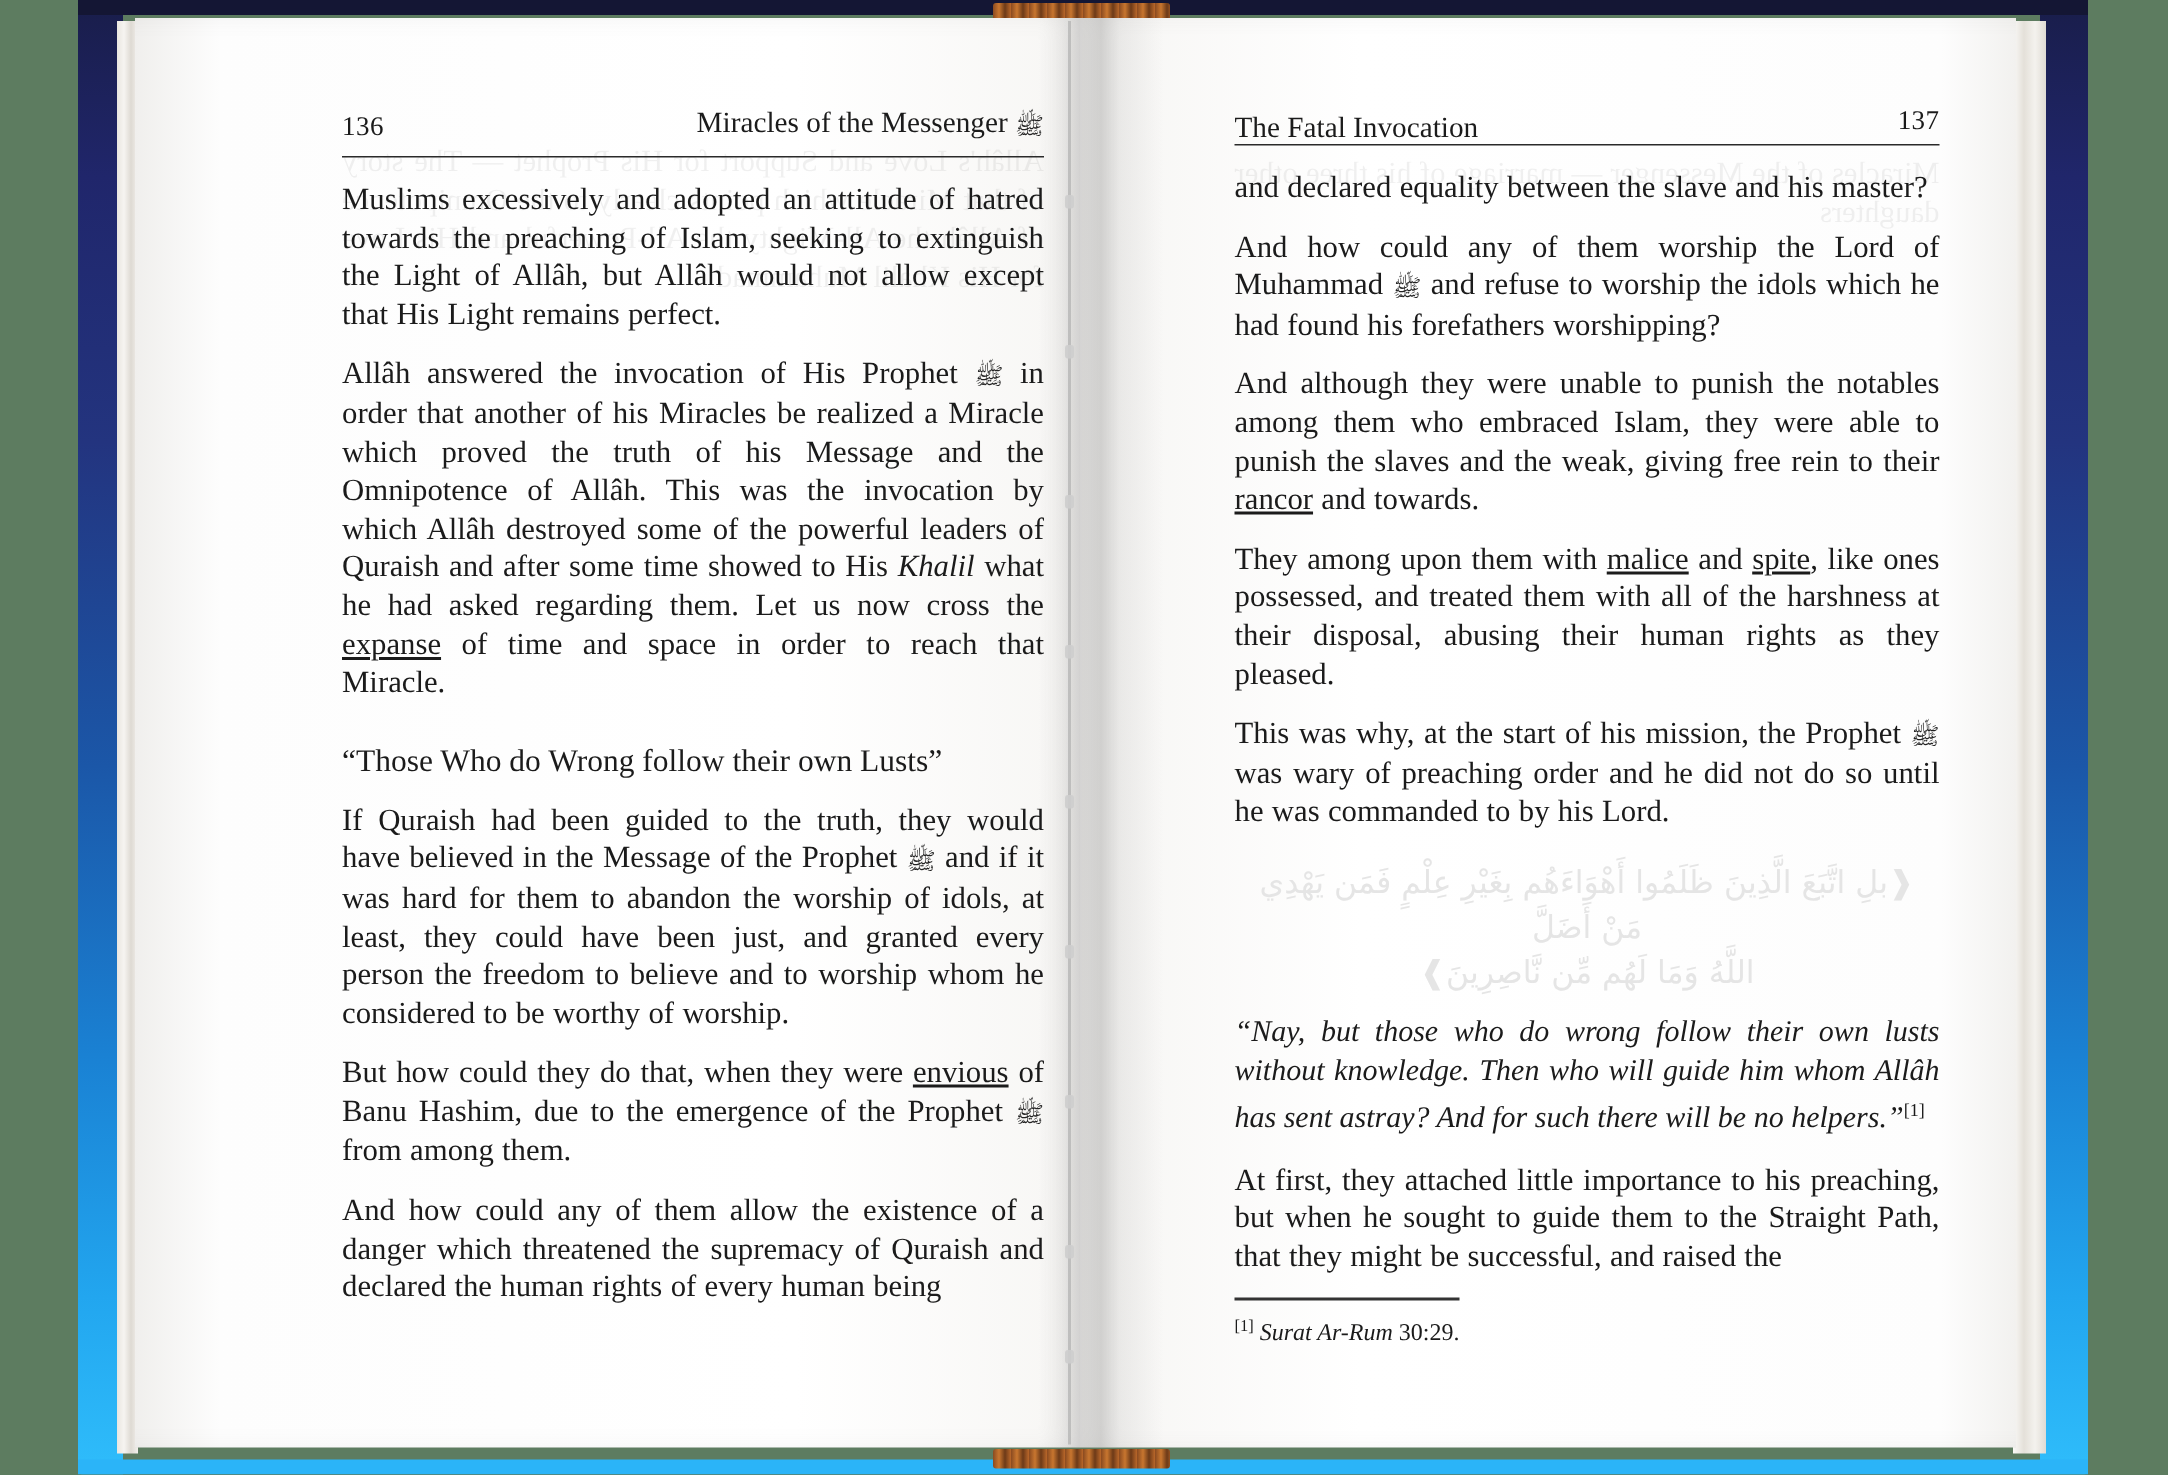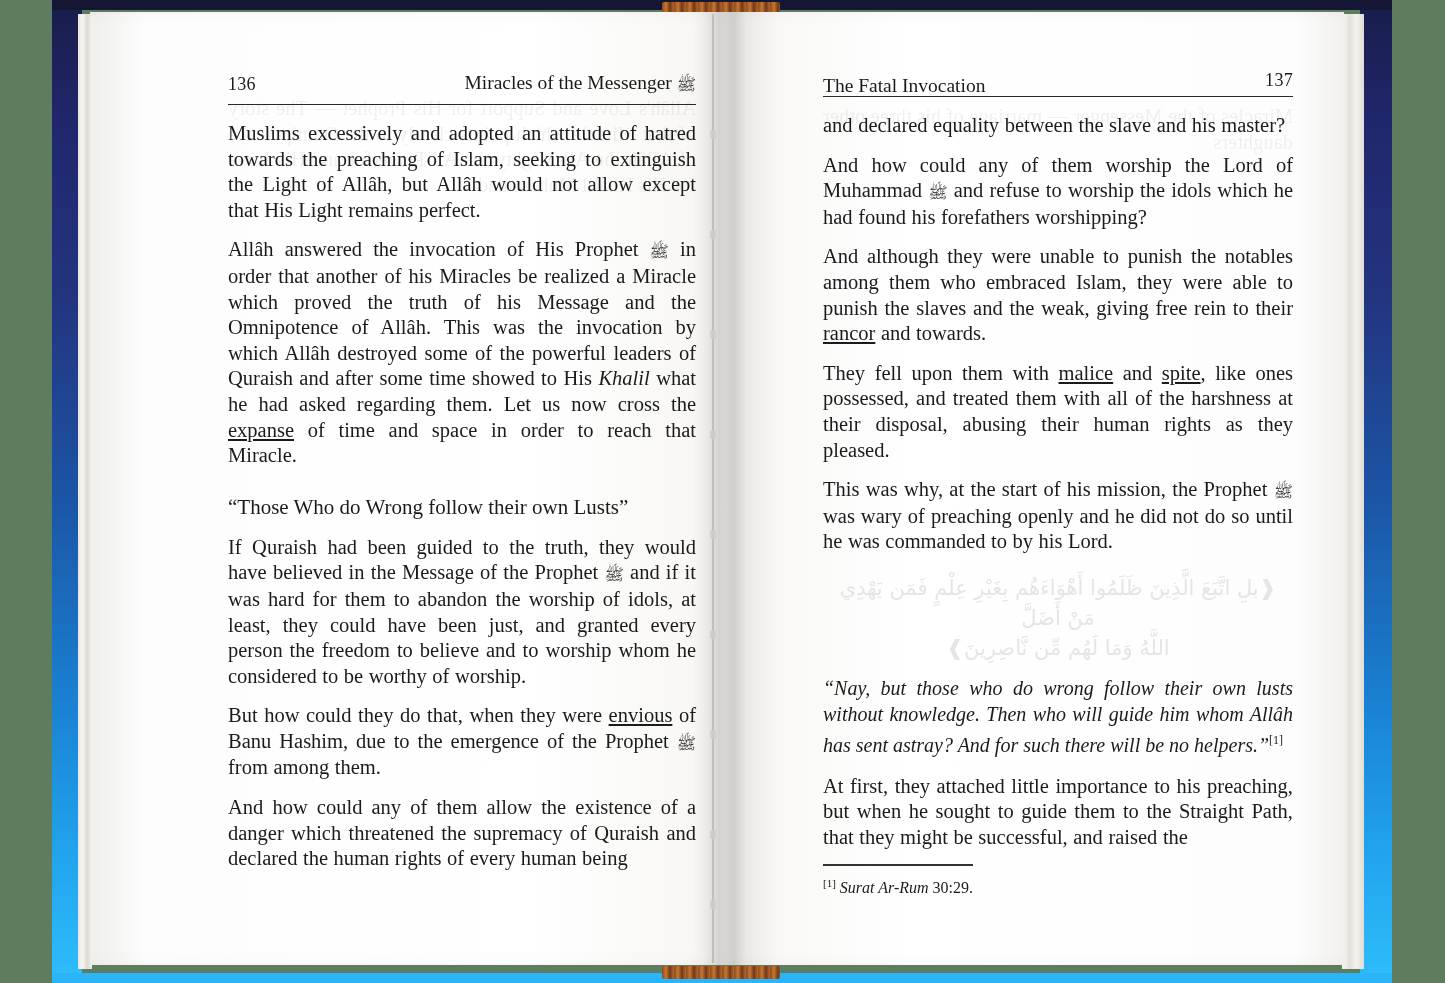--- a/index.html
+++ b/index.html
@@ -292,22 +292,22 @@
     <div class="page-text page-right-text">
 
       <div class="running-head rh-right">
         <span class="rh-title">The Fatal Invocation</span>
         <span class="rh-folio">137</span>
       </div>
 
       <p class="body" id="R-r1"><span>and declared equality between the slave and his master?</span></p>
       <p class="body" id="R-r2"><span>And how could any of them worship the Lord of Muhammad </span><span class="salla">ﷺ</span><span> and refuse to worship the idols which he had found his forefathers worshipping?</span></p>
       <p class="body" id="R-r3"><span>And although they were unable to punish the notables among them who embraced Islam, they were able to punish the slaves and the weak, giving free rein to their </span><u class="ulink">rancor</u><span> and towards.</span></p>
-      <p class="body" id="R-r4"><span>They fell upon them with </span><u class="ulink">malice</u><span> and </span><u class="ulink">spite</u><span>, like ones possessed, and treated them with all of the harshness at their disposal, abusing their human rights as they pleased.</span></p>
-      <p class="body" id="R-r5"><span>This was why, at the start of his mission, the Prophet </span><span class="salla">ﷺ</span><span> was wary of preaching openly and he did not do so until he was commanded to by his Lord.</span></p>
+      <p class="body" id="R-r4"><span>They among upon them with </span><u class="ulink">malice</u><span> and </span><u class="ulink">spite</u><span>, like ones possessed, and treated them with all of the harshness at their disposal, abusing their human rights as they pleased.</span></p>
+      <p class="body" id="R-r5"><span>This was why, at the start of his mission, the Prophet </span><span class="salla">ﷺ</span><span> was wary of preaching order and he did not do so until he was commanded to by his Lord.</span></p>
 
       <div class="arabic">
         <div><span>❰</span><span>بلِ اتَّبَعَ الَّذِينَ ظَلَمُوا أَهْوَاءَهُم بِغَيْرِ عِلْمٍ فَمَن يَهْدِي مَنْ أَضَلَّ</span></div>
         <div><span>اللَّهُ وَمَا لَهُم مِّن نَّاصِرِينَ</span><span>❱</span></div>
       </div>
 
       <p class="quote"><span>“Nay, but those who do wrong follow their own lusts without knowledge. Then who will guide him whom Allâh has sent astray? And for such there will be no helpers.”</span><sup class="fnref">[1]</sup></p>
 
       <p class="body">At first, they attached little importance to his preach­ing, but when he sought to guide them to the Straight Path, that they might be successful, and raised the</p>
 

